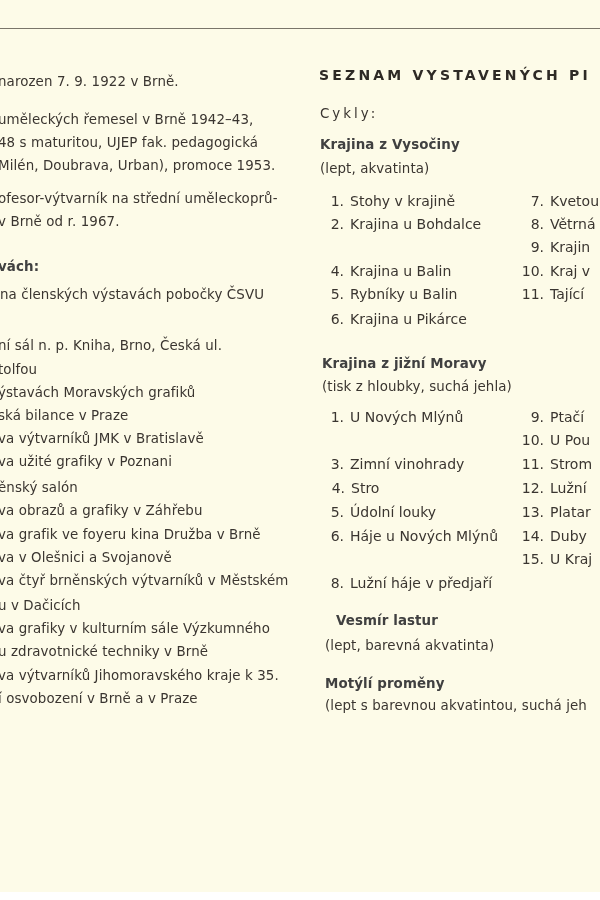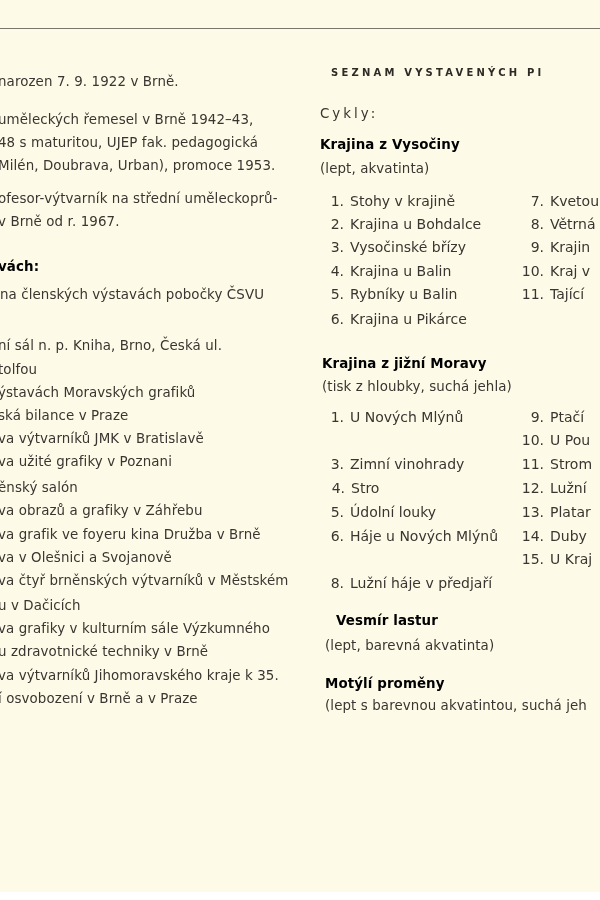--- a/index.html
+++ b/index.html
@@ -17,26 +17,25 @@
     }
     .rule {
       position: absolute; left: 0; top: 28px; width: 600px; height: 1px;
       background: #7a756a;
     }
     .line {
       position: absolute; white-space: nowrap;
       font-size: 13.4px; line-height: 18px;
       letter-spacing: 0.1px;
     }
-    .bold { font-weight: bold; color: #000000; }
+    .bold { font-weight: bold; color: #404040; }
     .title {
       position: absolute; white-space: nowrap;
-      font-size: 10px; font-weight: bold; letter-spacing: 3.2px;
+      font-size: 14px; font-weight: bold; letter-spacing: 3.2px;
       color: #2e2a25;
-      margin-left: 12px;
     }
     .spaced { letter-spacing: 3px; }
     .item { position: absolute; white-space: nowrap; font-size: 14px; line-height: 18px; }
     .item .n { display: inline-block; width: 24px; text-align: right; margin-right: 6px; }
   </style>
 </head>
 <body>
 
 <div class="paper">
   <div class="rule"></div>
@@ -69,21 +68,20 @@
   <div class="line" style="left:-2px;top:690px">í osvobození v Brně a v Praze</div>
 
   <div class="title" style="left:319px;top:67px">SEZNAM VYSTAVENÝCH PI</div>
   <div class="line spaced" style="left:320px;top:105px">Cykly:</div>
 
   <div class="line bold" style="left:320px;top:136px">Krajina z Vysočiny</div>
   <div class="line" style="left:320px;top:160px">(lept, akvatinta)</div>
 
   <div class="item" style="left:320px;top:192px"><span class="n">1.</span><span>Stohy v krajině</span></div>
   <div class="item" style="left:320px;top:215px"><span class="n">2.</span><span>Krajina u Bohdalce</span></div>
-  <div class="item" style="left:320px;top:238px"><span class="n">3.</span><span>Vysočinské břízy</span></div>
   <div class="item" style="left:320px;top:262px"><span class="n">4.</span><span>Krajina u Balin</span></div>
   <div class="item" style="left:320px;top:285px"><span class="n">5.</span><span>Rybníky u Balin</span></div>
   <div class="item" style="left:320px;top:310px"><span class="n">6.</span><span>Krajina u Pikárce</span></div>
 
   <div class="item" style="left:520px;top:192px"><span class="n">7.</span><span>Kvetou</span></div>
   <div class="item" style="left:520px;top:215px"><span class="n">8.</span><span>Větrná</span></div>
   <div class="item" style="left:520px;top:238px"><span class="n">9.</span><span>Krajin</span></div>
   <div class="item" style="left:520px;top:262px"><span class="n">10.</span><span>Kraj v</span></div>
   <div class="item" style="left:520px;top:285px"><span class="n">11.</span><span>Tající</span></div>
 

